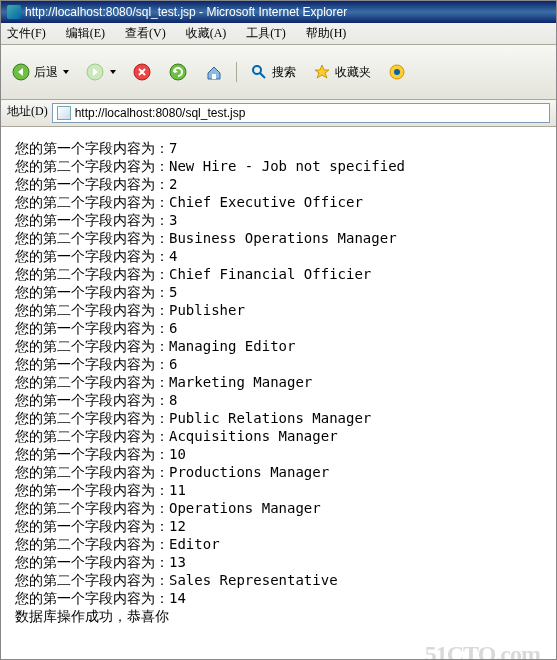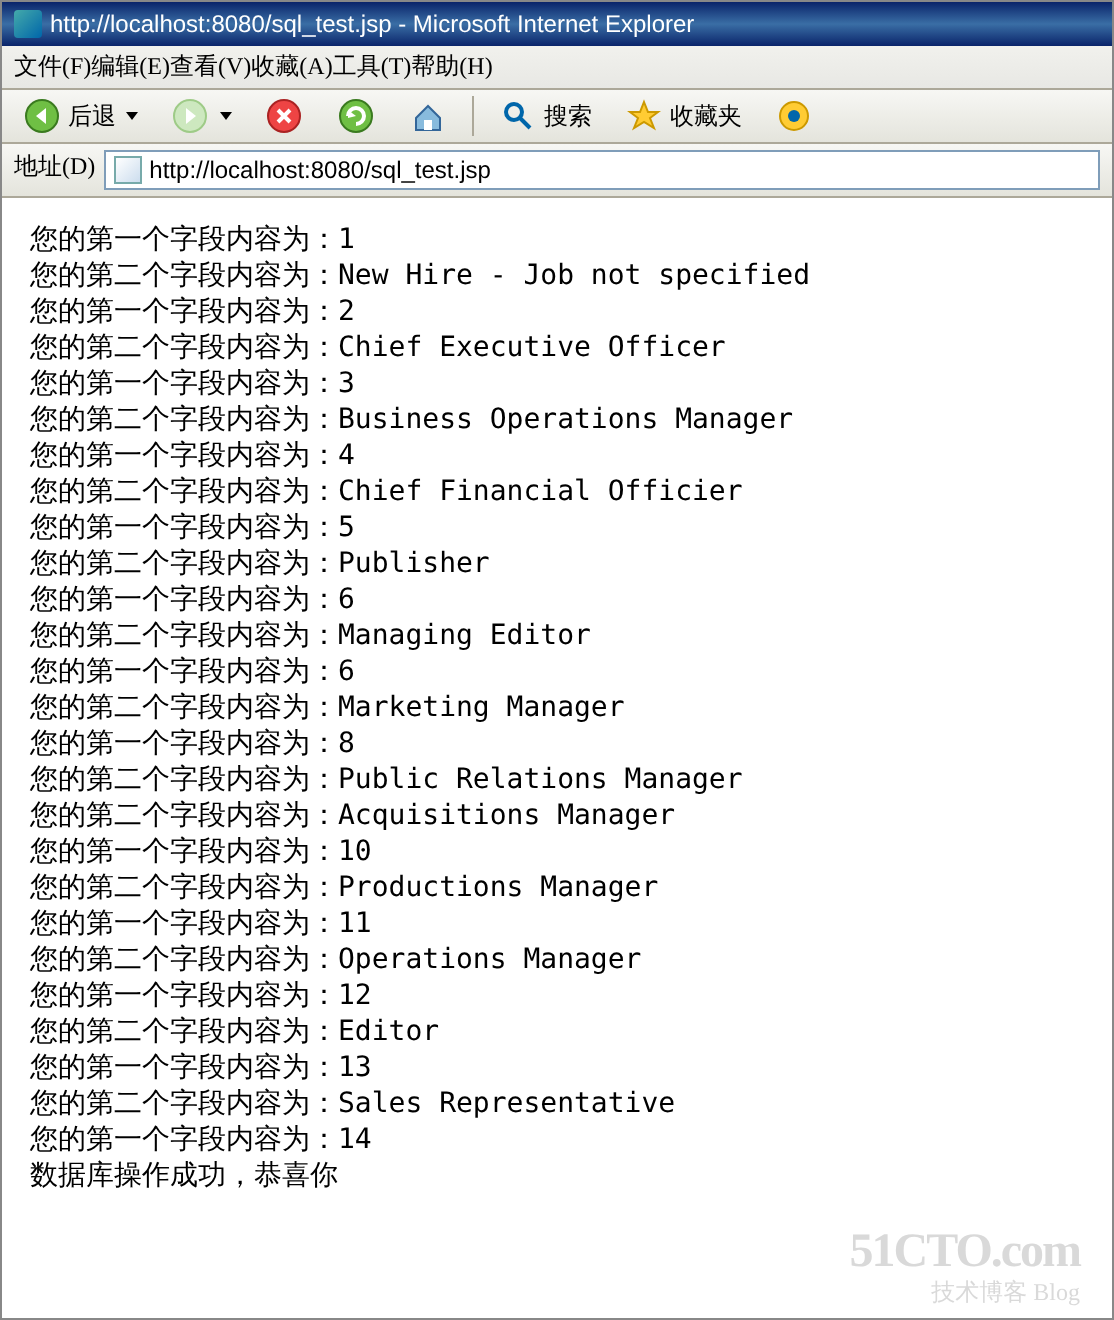--- a/index.html
+++ b/index.html
@@ -23,27 +23,27 @@
   gap: 4px;
 }
 .titlebar .ie-icon { width: 14px; height: 14px; background: linear-gradient(135deg,#4aa 0%,#06a 100%); border-radius: 2px; display:inline-block; }
 .menubar {
   background: linear-gradient(to bottom, #f1f1ed 0%, #e8e8e4 100%);
   border-bottom: 1px solid #aca899;
   padding: 2px 6px;
   font-size: 12px;
   color: #000;
   display: flex;
-  gap: 0;
+  gap: 20px;
 }
 .menubar span { cursor: default; }
 .toolbar {
   background: linear-gradient(to bottom, #f7f7f4 0%, #e4e4dc 100%);
   border-bottom: 1px solid #aca899;
-  padding: 1px 6px;
+  padding: 15px 6px;
   display: flex;
   align-items: center;
   gap: 8px;
   font-size: 12px;
 }
 .tb-btn {
   display: flex;
   align-items: center;
   gap: 3px;
   padding: 2px 4px;
@@ -203,21 +203,21 @@
 <div class="addrbar">
   <span>地址(D)</span>
   <div class="addr-input">
     <span class="page-icon"></span>
     <span>http://localhost:8080/sql_test.jsp</span>
   </div>
 </div>
 
 <div class="content">
   <div id="lines">
-      <div class="content-line">您的第一个字段内容为：1</div>
+      <div class="content-line">您的第一个字段内容为：7</div>
       <div class="content-line">您的第二个字段内容为：New Hire - Job not specified</div>
       <div class="content-line">您的第一个字段内容为：2</div>
       <div class="content-line">您的第二个字段内容为：Chief Executive Officer</div>
       <div class="content-line">您的第一个字段内容为：3</div>
       <div class="content-line">您的第二个字段内容为：Business Operations Manager</div>
       <div class="content-line">您的第一个字段内容为：4</div>
       <div class="content-line">您的第二个字段内容为：Chief Financial Officier</div>
       <div class="content-line">您的第一个字段内容为：5</div>
       <div class="content-line">您的第二个字段内容为：Publisher</div>
       <div class="content-line">您的第一个字段内容为：6</div>

